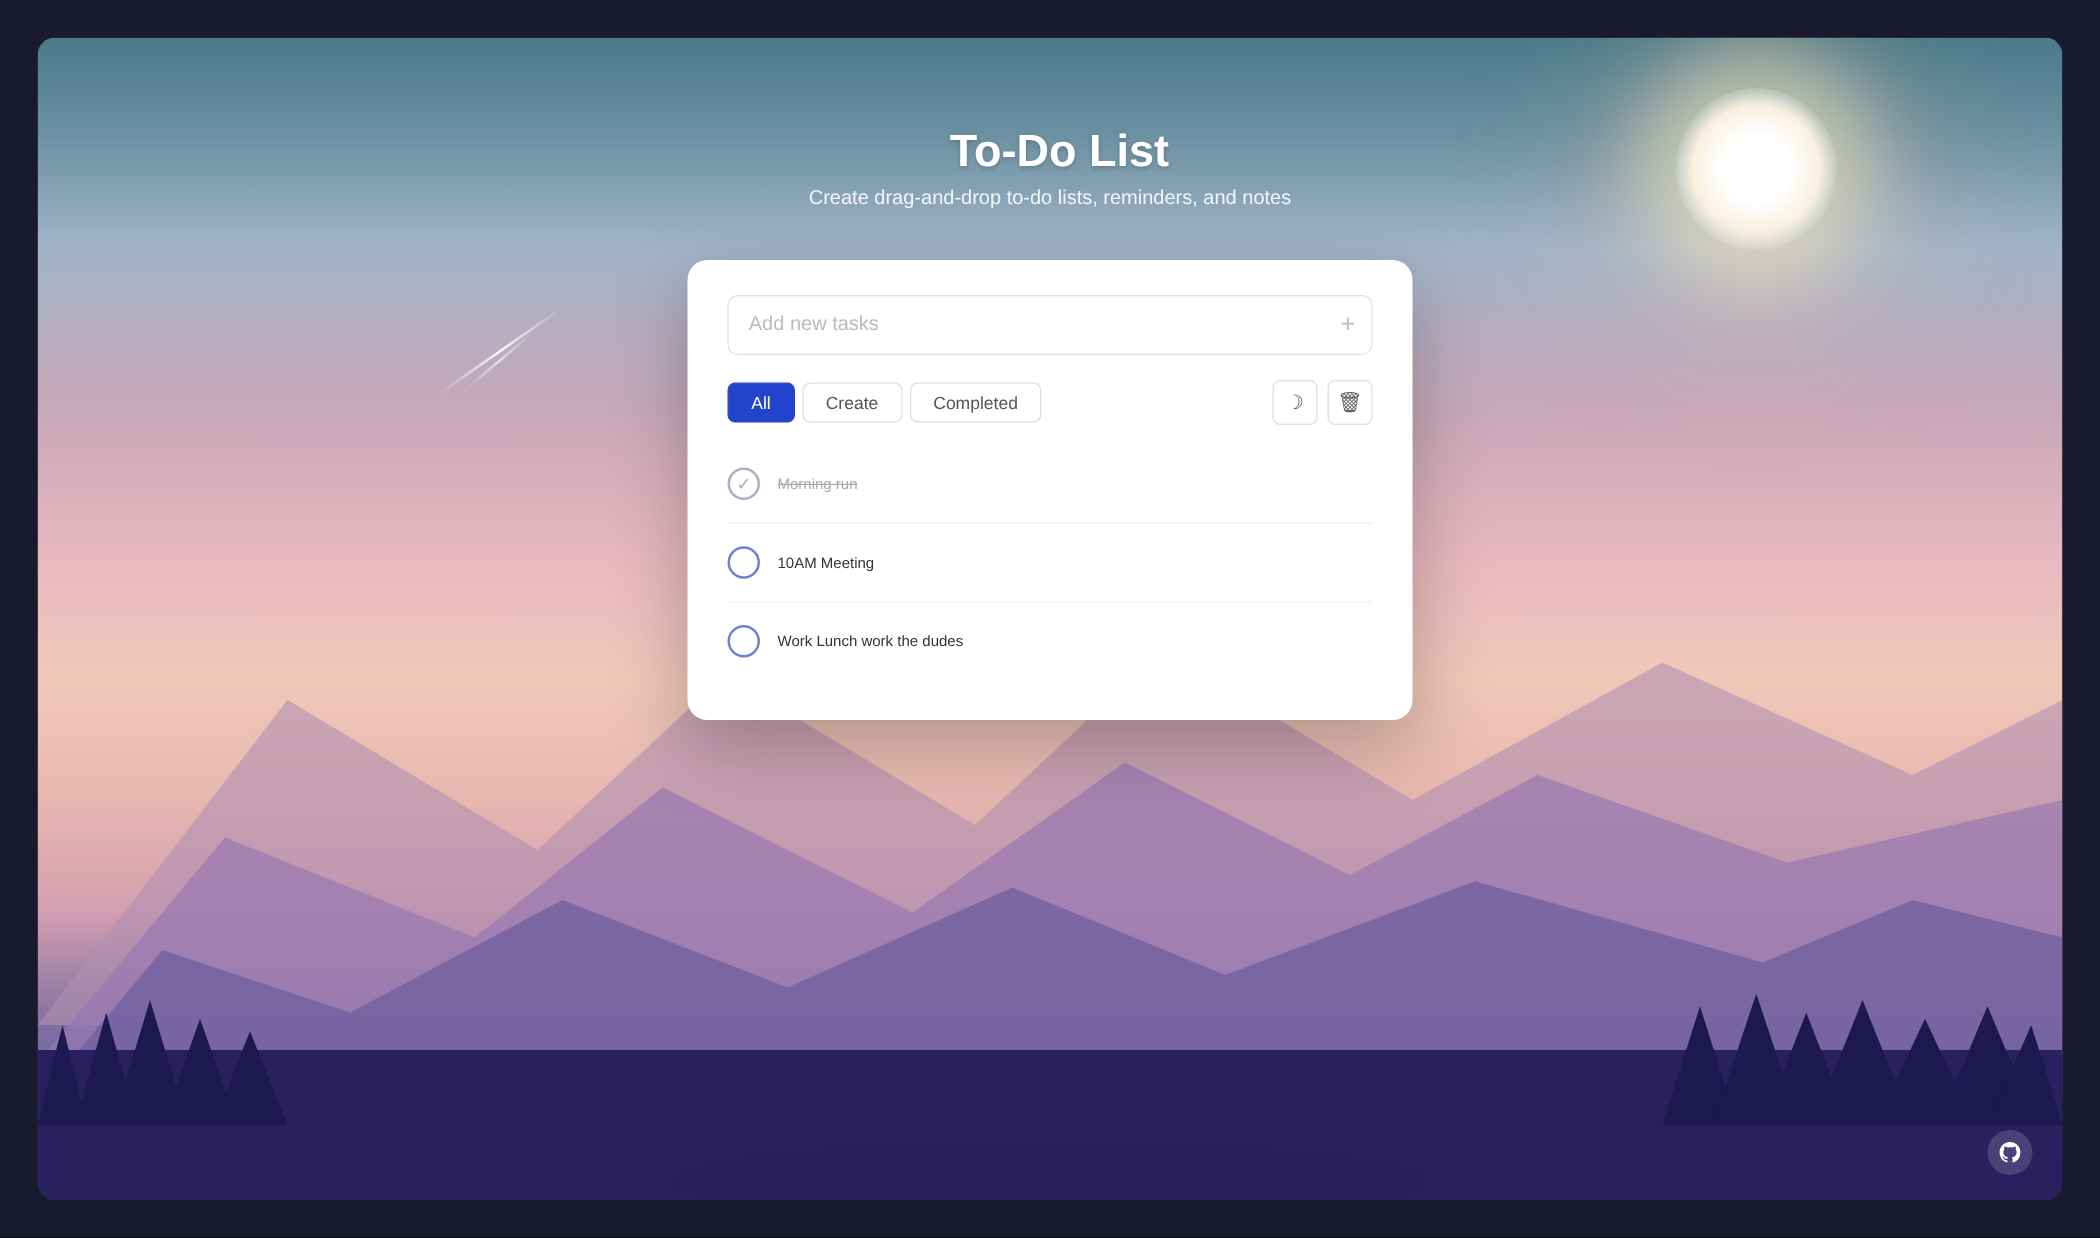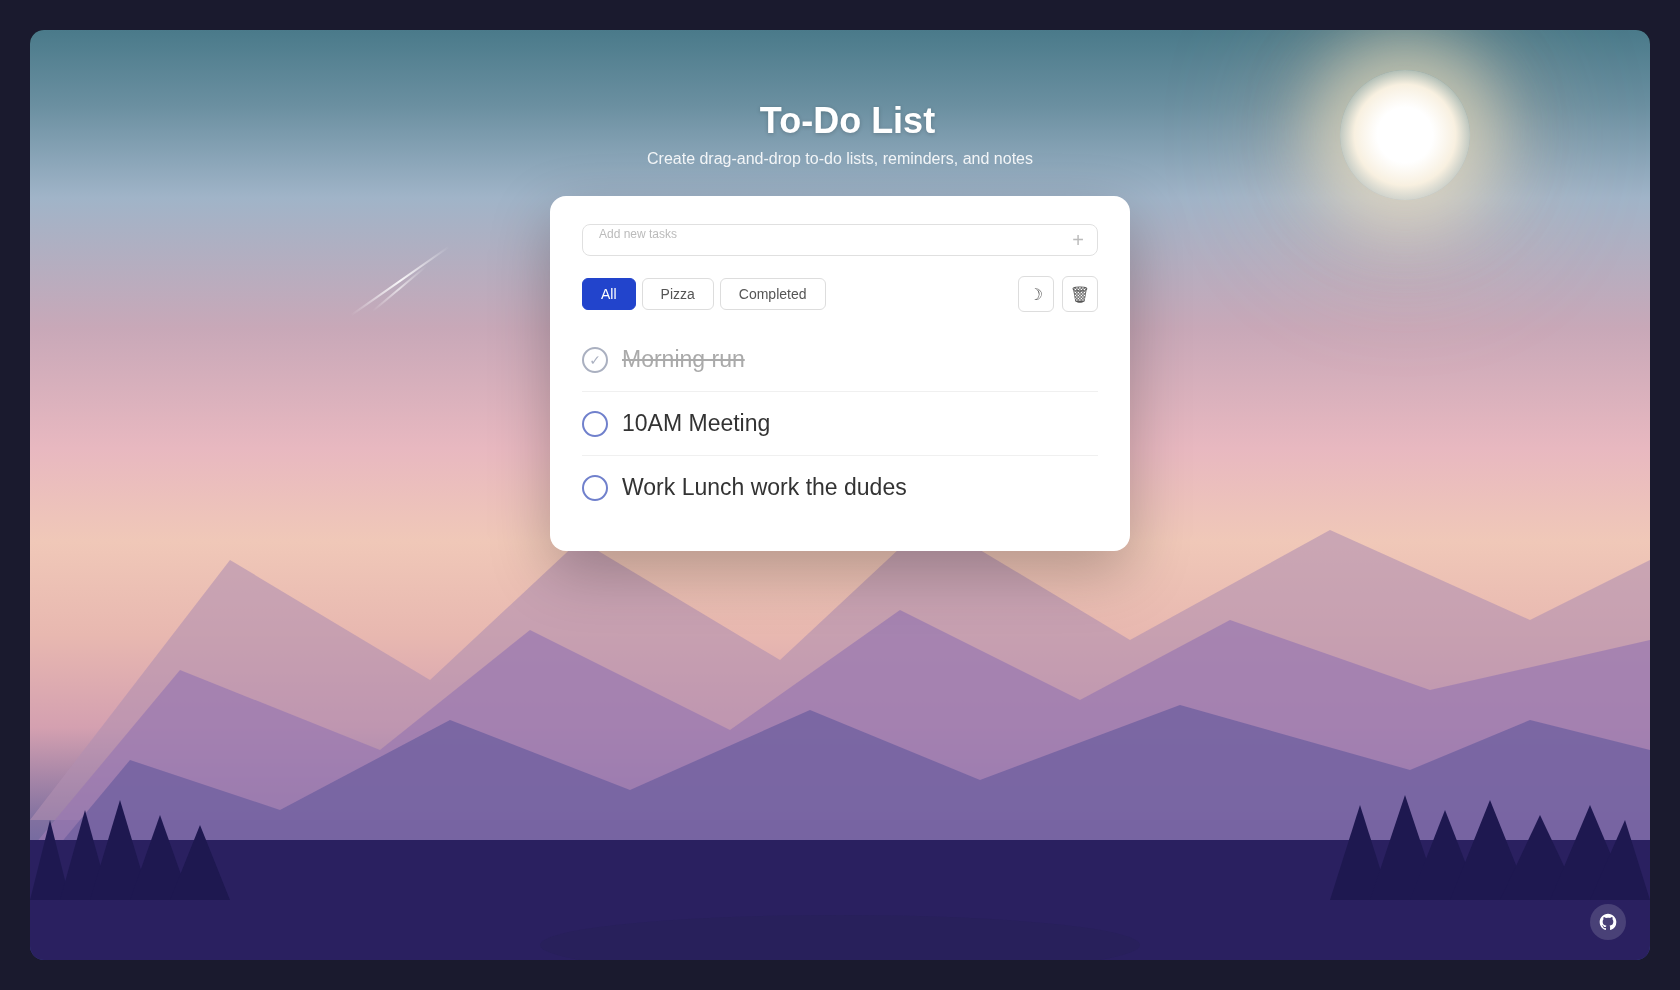--- a/index.html
+++ b/index.html
@@ -101,45 +101,45 @@
       text-align: center;
       margin-bottom: 8px;
       text-shadow: 0 1px 4px rgba(0,0,0,0.2);
       margin-left: 15px;
     }
 
     .page-subtitle {
       color: rgba(255,255,255,0.9);
       font-size: 16px;
       text-align: center;
-      margin-bottom: 28px;
+      margin-bottom: 40px;
       font-weight: 400;
     }
 
     
     .card {
       width: 580px;
       background: #ffffff;
       border-radius: 16px;
       padding: 28px 32px 32px;
       box-shadow: 0 20px 60px rgba(0,0,0,0.25);
     }
 
     
     .add-task-wrapper {
       position: relative;
       margin-bottom: 20px;
     }
 
     .add-task-input {
       width: 100%;
-      padding: 2px 40px 14px 16px;
+      padding: 14px 40px 14px 16px;
       border: 1.5px solid #e0e0e0;
       border-radius: 8px;
-      font-size: 12px;
+      font-size: 16px;
       color: #aaa;
       outline: none;
       font-family: inherit;
     }
 
     .add-task-input::placeholder {
       color: #bbb;
     }
 
     .add-icon {
@@ -241,21 +241,21 @@
     .task-checkbox.incomplete {
       border: 2px solid #7080cc;
     }
 
     .task-checkbox.selected {
       border: 3px solid #3355ee;
       background: transparent;
     }
 
     .task-label {
-      font-size: 23px;
+      font-size: 12px;
       color: #333;
       flex: 1;
     }
 
     .task-label.completed-text {
       color: #aaa;
       text-decoration: line-through;
     }
 
     
@@ -330,21 +330,21 @@
     <div class="card">
 
       <div class="add-task-wrapper">
         <input type="text" class="add-task-input" placeholder="Add new tasks" style="">
         <span class="add-icon">+</span>
       </div>
 
       <div class="filter-bar">
         <div class="filter-buttons">
           <button class="filter-btn active">All</button>
-          <button class="filter-btn">Pizza</button>
+          <button class="filter-btn">Create</button>
           <button class="filter-btn">Completed</button>
         </div>
         <div class="filter-actions">
           <button class="icon-btn">
             <span>☽</span>
           </button>
           <button class="icon-btn">
             <span>🗑</span>
           </button>
         </div>

